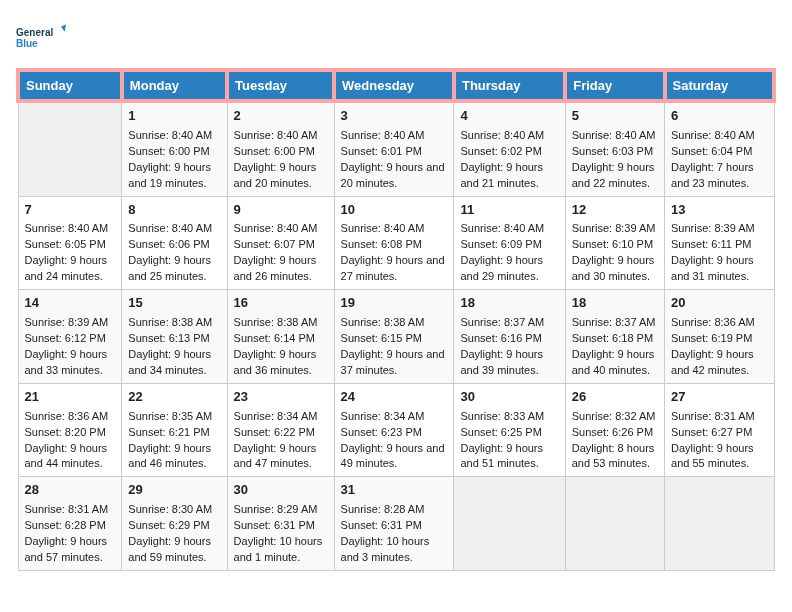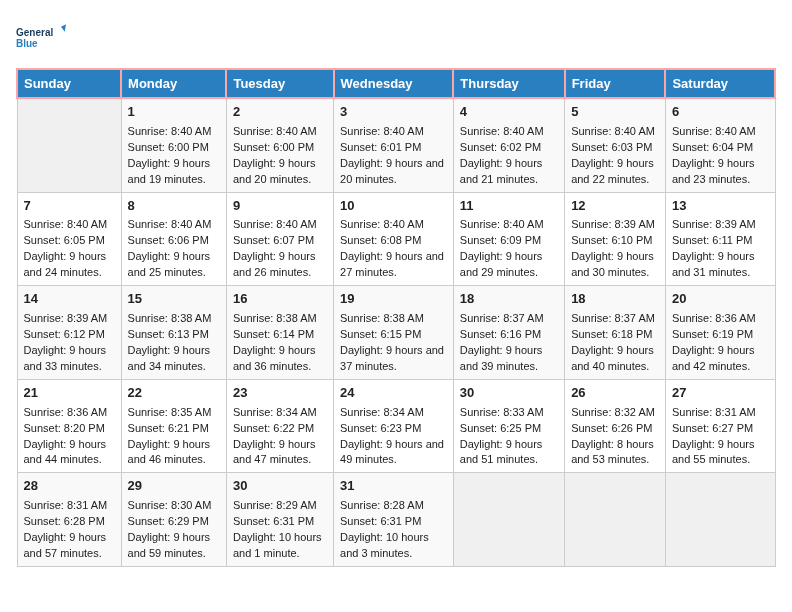--- a/index.html
+++ b/index.html
@@ -39,21 +39,21 @@
       border-collapse: collapse;
       font-size: 11px;
     }
     thead tr th {
       background-color: #2a7fc1;
       color: #fff;
       text-align: left;
       padding: 6px 6px;
       font-size: 13px;
       font-weight: bold;
-      border: 2px solid #fca5a5;
+      border: 4px solid #fca5a5;
     }
     tbody tr td {
       vertical-align: top;
       padding: 4px 6px;
       border: 1px solid #ccc;
       color: #222;
       font-size: 11px;
       line-height: 1.45;
       min-height: 80px;
       background: #fff;
@@ -133,21 +133,21 @@
         <td>
         <span class="day-num">5</span>
         <span>Sunrise: 8:40 AM</span><br>
         <span>Sunset: 6:03 PM</span><br>
         <span>Daylight: 9 hours and 22 minutes.</span>
       </td>
         <td>
         <span class="day-num">6</span>
         <span>Sunrise: 8:40 AM</span><br>
         <span>Sunset: 6:04 PM</span><br>
-        <span>Daylight: 9 hours and 23 minutes.</span>
+        <span>Daylight: 7 hours and 23 minutes.</span>
       </td>
       </tr>
       <tr>
         <td>
         <span class="day-num">7</span>
         <span>Sunrise: 8:40 AM</span><br>
         <span>Sunset: 6:05 PM</span><br>
         <span>Daylight: 9 hours and 24 minutes.</span>
       </td>
         <td>

